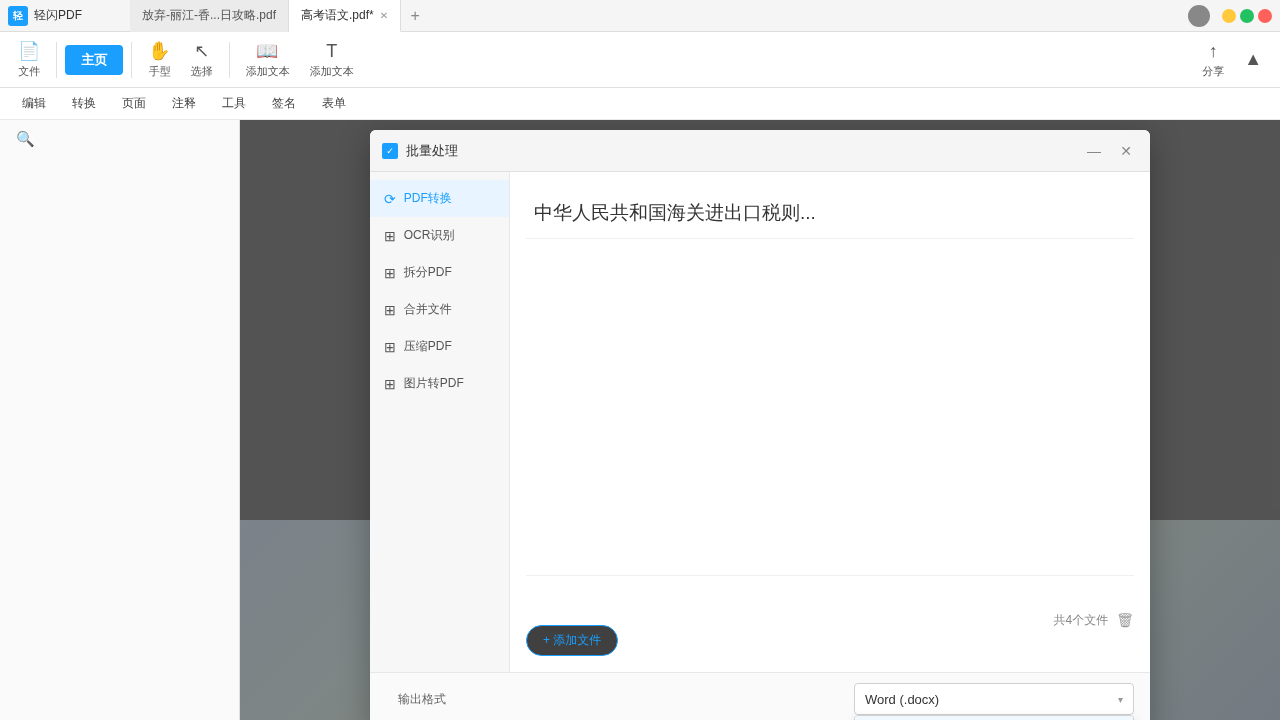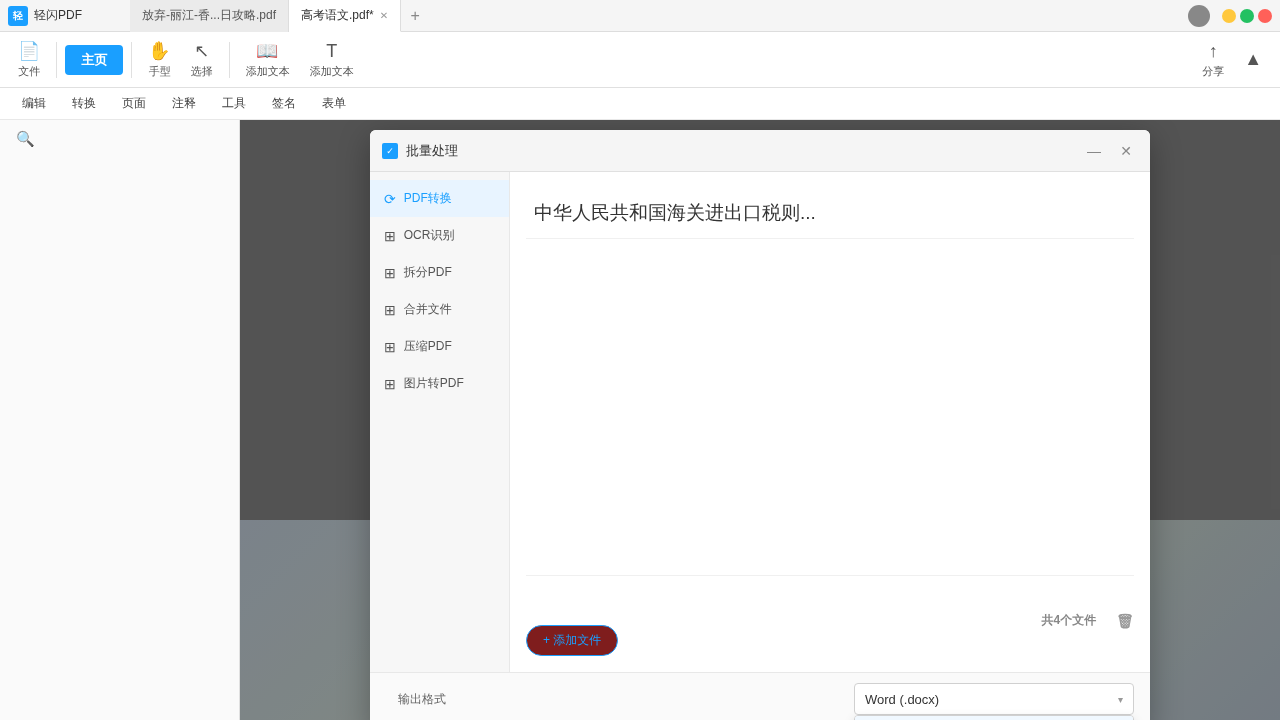--- a/index.html
+++ b/index.html
@@ -323,37 +323,36 @@
       display: flex;
       align-items: center;
       justify-content: space-between;
       margin-top: 12px;
       padding-top: 8px;
       border-top: 1px solid #f0f0f0;
     }
     .add-file-btn {
       border: 1px solid #1a9fff;
       color: #1a9fff;
-      background: #7f1d1d;
+      background: #404040;
       border-radius: 16px;
       padding: 6px 16px;
       font-size: 12px;
       cursor: pointer;
       display: flex;
       align-items: center;
       gap: 4px;
       margin-top: 41px;
     }
     .file-count-area {
       display: flex;
-      align-items: flex-end;
-      gap: 20px;
+      align-items: center;
+      gap: 8px;
       font-size: 12px;
       color: #888;
-      font-weight: bold;
     }
     .trash-icon {
       font-size: 14px;
       color: #999;
       cursor: pointer;
     }
 
     
     .modal-bottom {
       padding: 10px 16px;

